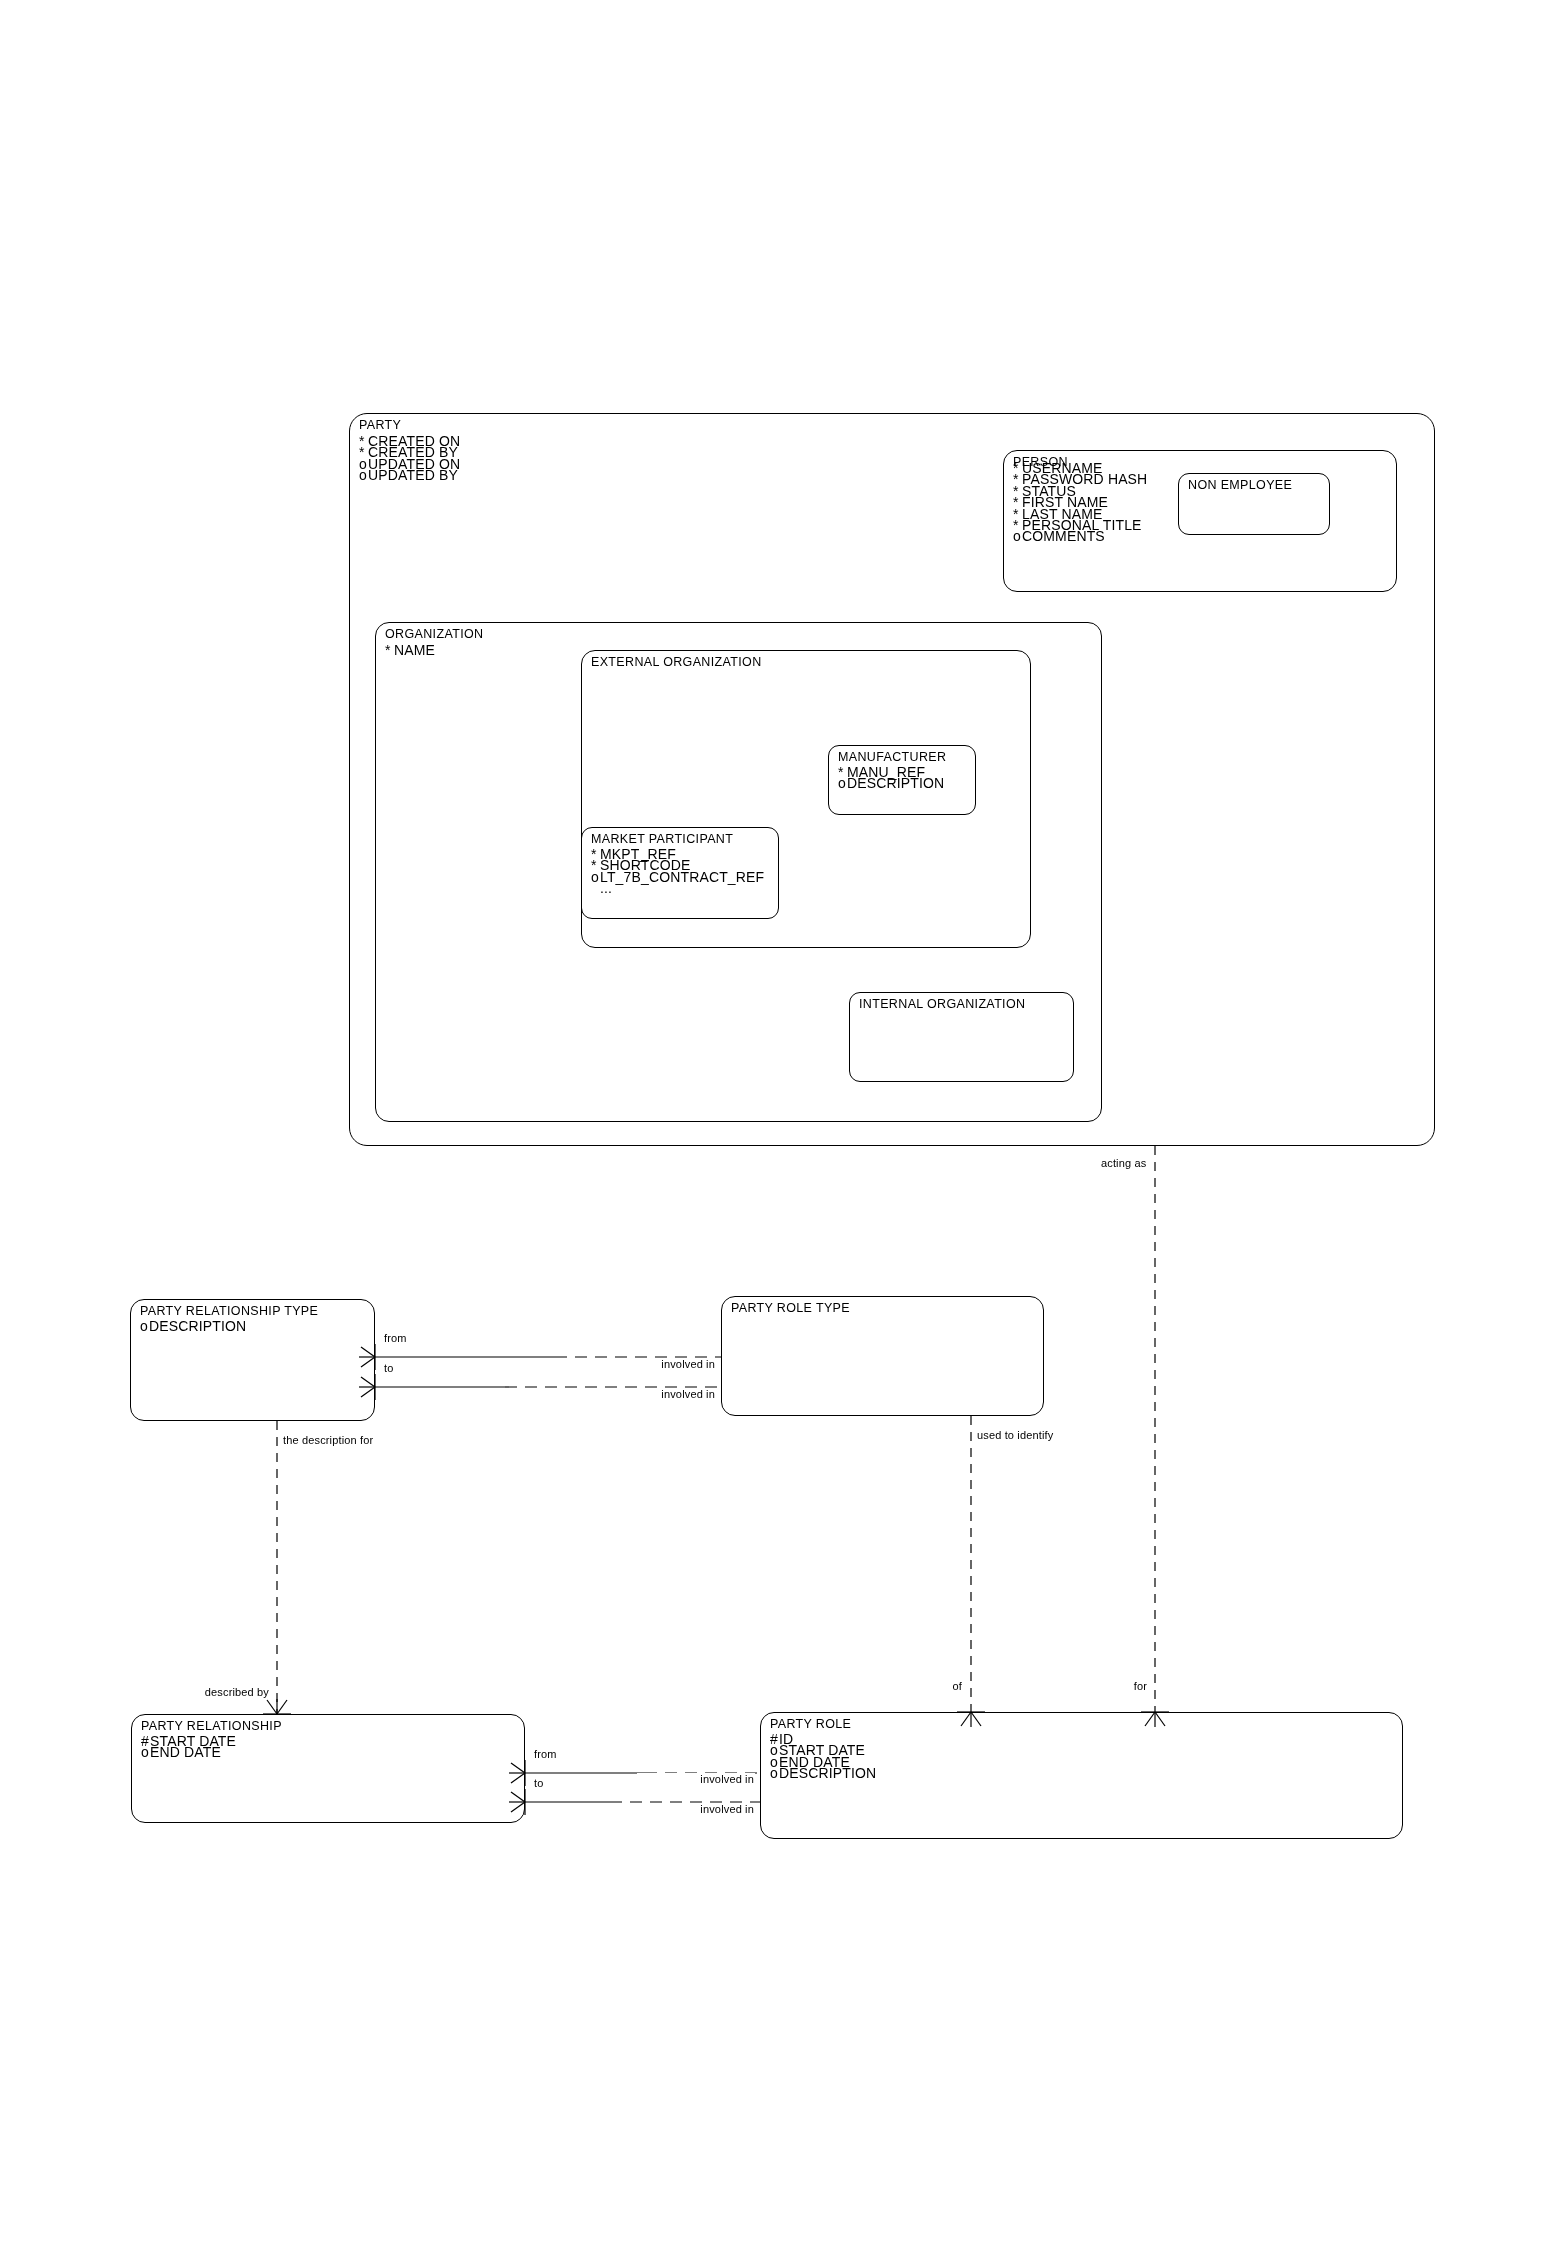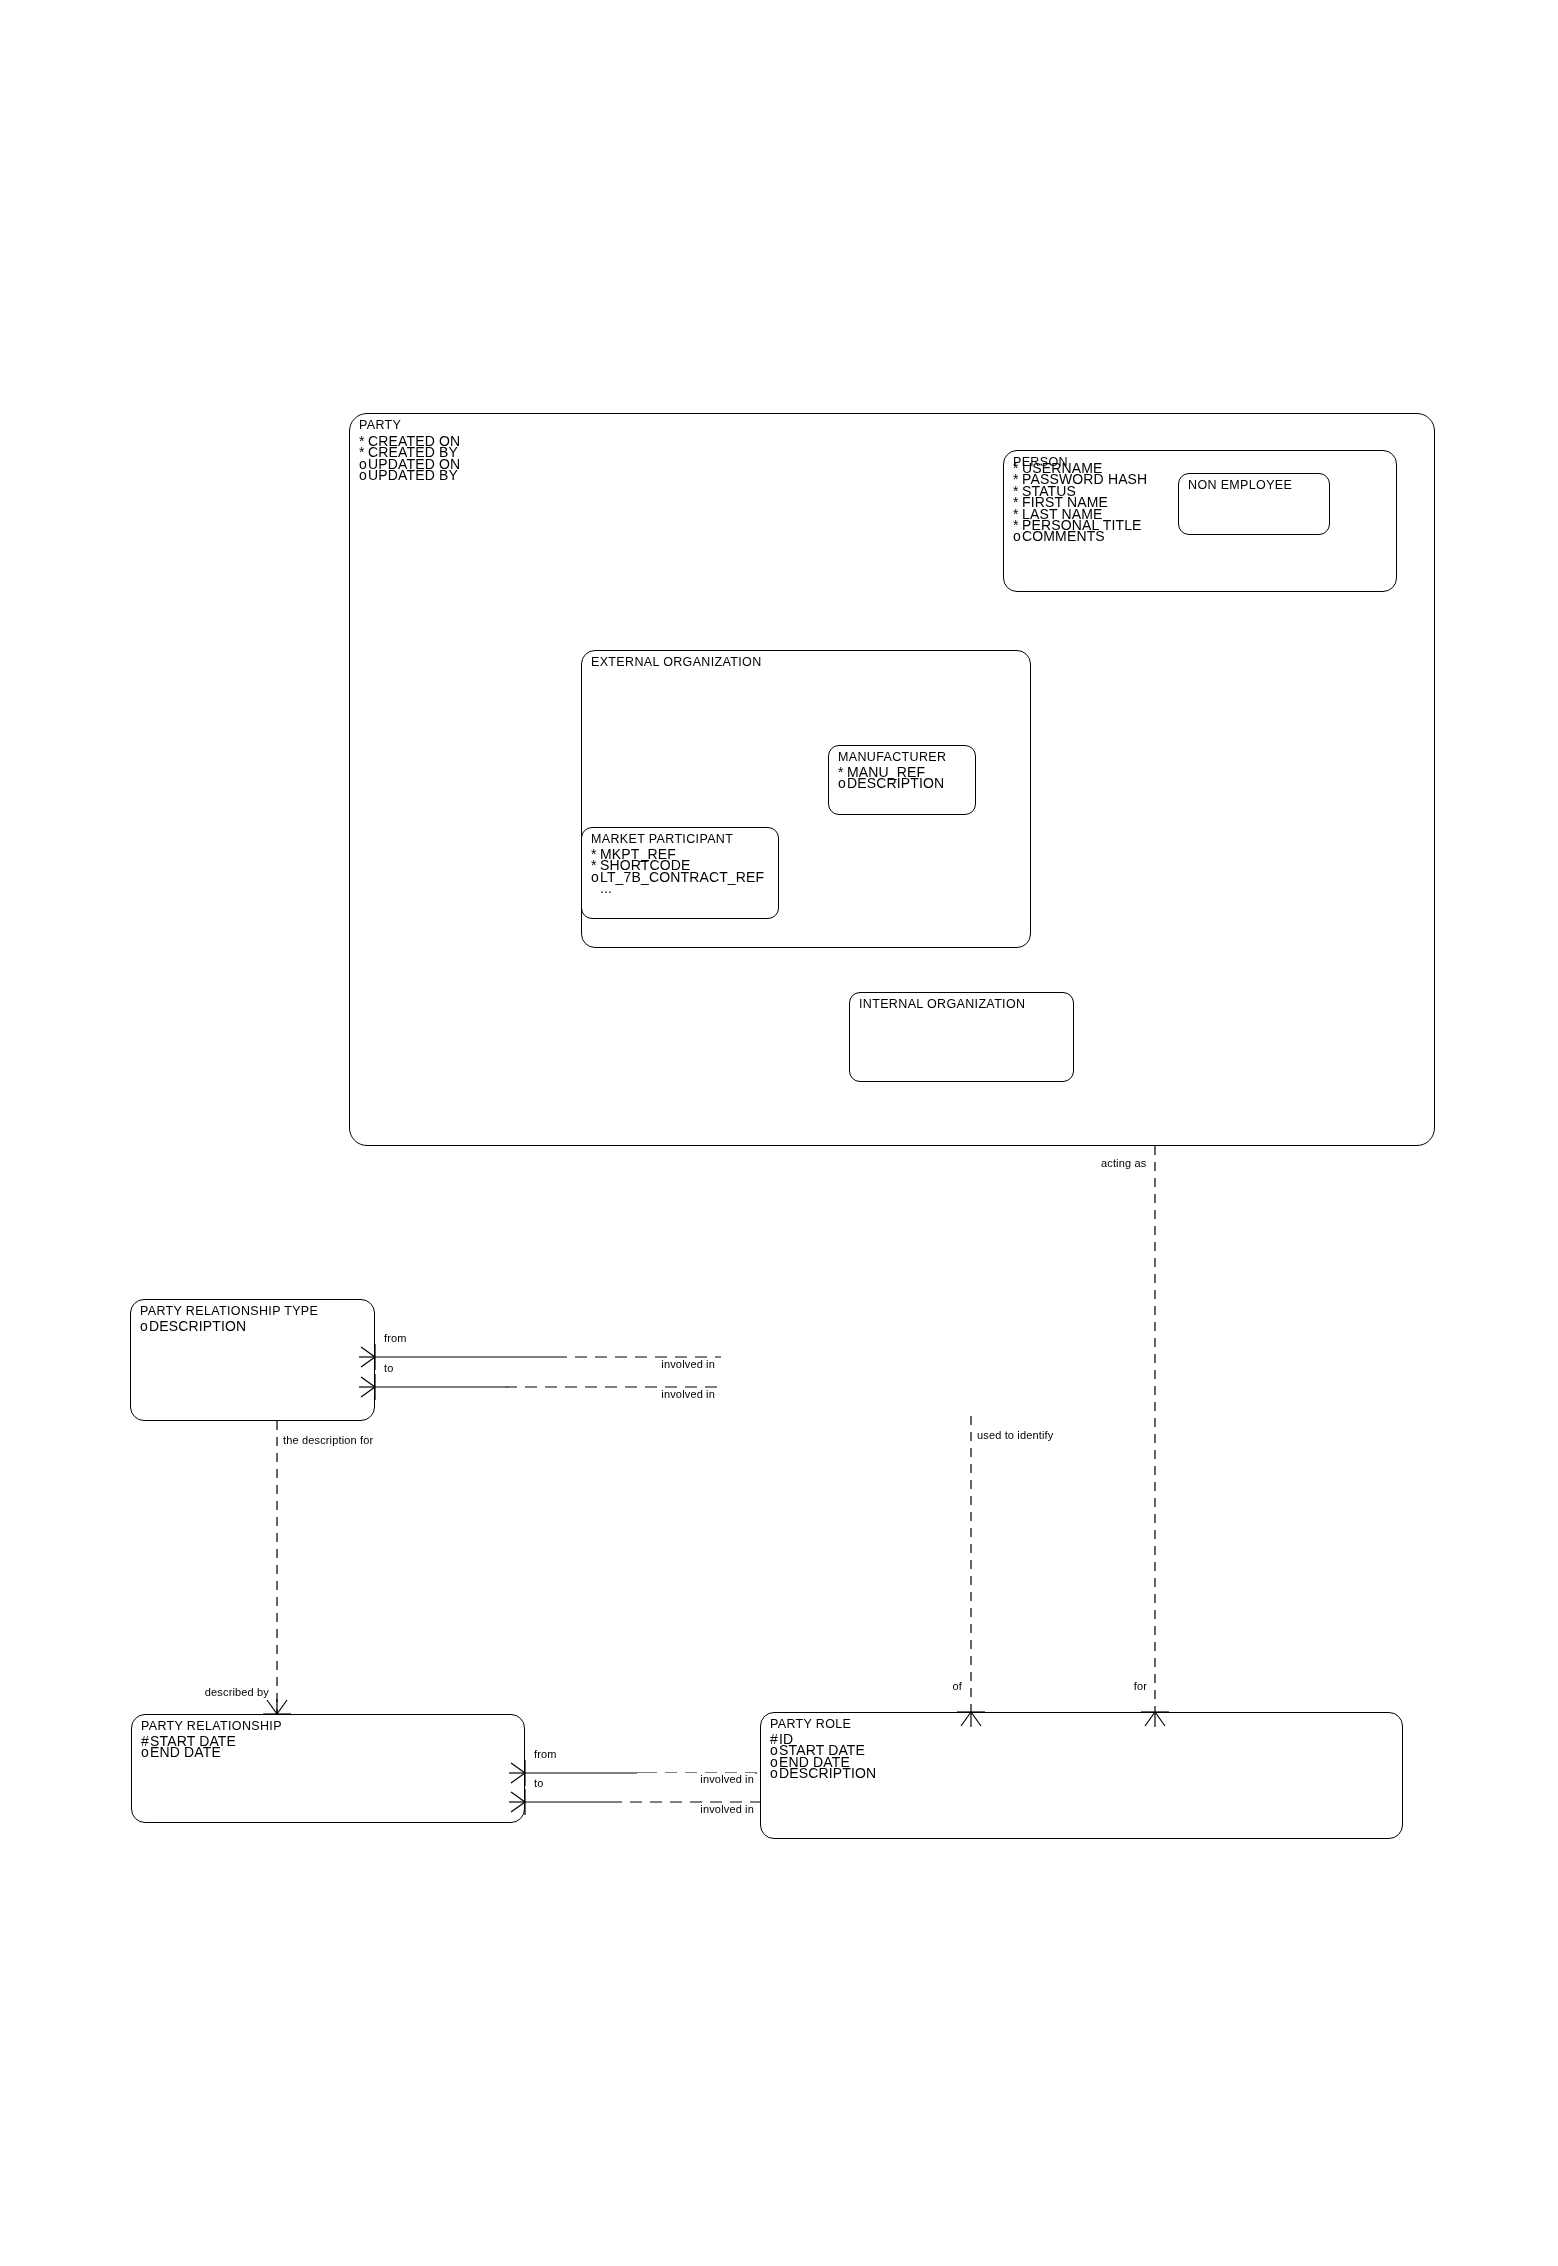--- a/index.html
+++ b/index.html
@@ -55,20 +55,26 @@
       <div class="attr"><span class="mk">*</span><span>LAST NAME</span></div>
       <div class="attr"><span class="mk">*</span><span>PERSONAL TITLE</span></div>
       <div class="attr"><span class="mk">o</span><span>COMMENTS</span></div>
     </div>
   </div>
 
   <div class="ent r-sm" style="left:1178px;top:473px;width:152px;height:62px;">
     <div class="ent-title">NON EMPLOYEE</div>
   </div>
 
+  <div class="ent r-md" style="left:375px;top:622px;width:727px;height:500px;">
+    <div class="ent-title">ORGANIZATION</div>
+    <div class="attrs" style="top:22px;">
+      <div class="attr"><span class="mk">*</span><span>NAME</span></div>
+    </div>
+  </div>
 
   <div class="ent r-md" style="left:553px;top:650px;width:450px;height:298px;margin-left:28px;">
     <div class="ent-title">EXTERNAL ORGANIZATION</div>
   </div>
 
   <div class="ent r-sm" style="left:828px;top:745px;width:148px;height:70px;">
     <div class="ent-title">MANUFACTURER</div>
     <div class="attrs" style="top:21px;">
       <div class="attr"><span class="mk">*</span><span>MANU_REF</span></div>
       <div class="attr"><span class="mk">o</span><span>DESCRIPTION</span></div>
@@ -89,20 +95,23 @@
     <div class="ent-title">INTERNAL ORGANIZATION</div>
   </div>
 
   <div class="ent r-md" style="left:130px;top:1299px;width:245px;height:122px;">
     <div class="ent-title">PARTY RELATIONSHIP TYPE</div>
     <div class="attrs" style="top:21px;">
       <div class="attr"><span class="mk">o</span><span>DESCRIPTION</span></div>
     </div>
   </div>
 
+  <div class="ent r-md" style="left:721px;top:1296px;width:323px;height:120px;">
+    <div class="ent-title">PARTY ROLE TYPE</div>
+  </div>
 
   <div class="ent r-md" style="left:131px;top:1714px;width:394px;height:109px;">
     <div class="ent-title">PARTY RELATIONSHIP</div>
     <div class="attrs" style="top:21px;">
       <div class="attr"><span class="mk">#</span><span>START DATE</span></div>
       <div class="attr"><span class="mk">o</span><span>END DATE</span></div>
     </div>
   </div>
 
   <div class="ent r-md" style="left:760px;top:1712px;width:643px;height:127px;">

